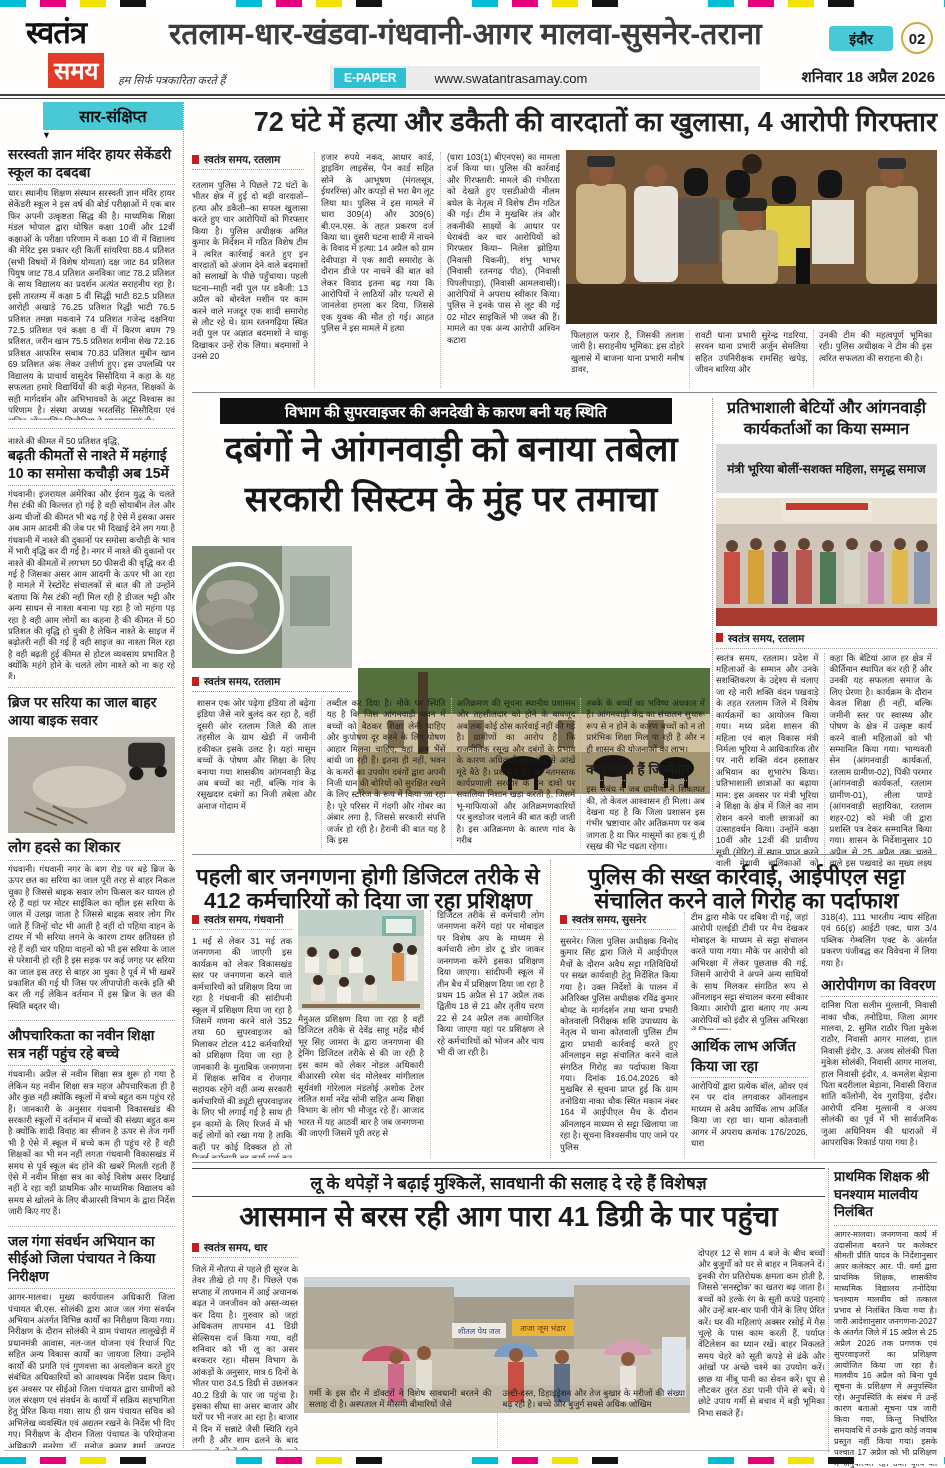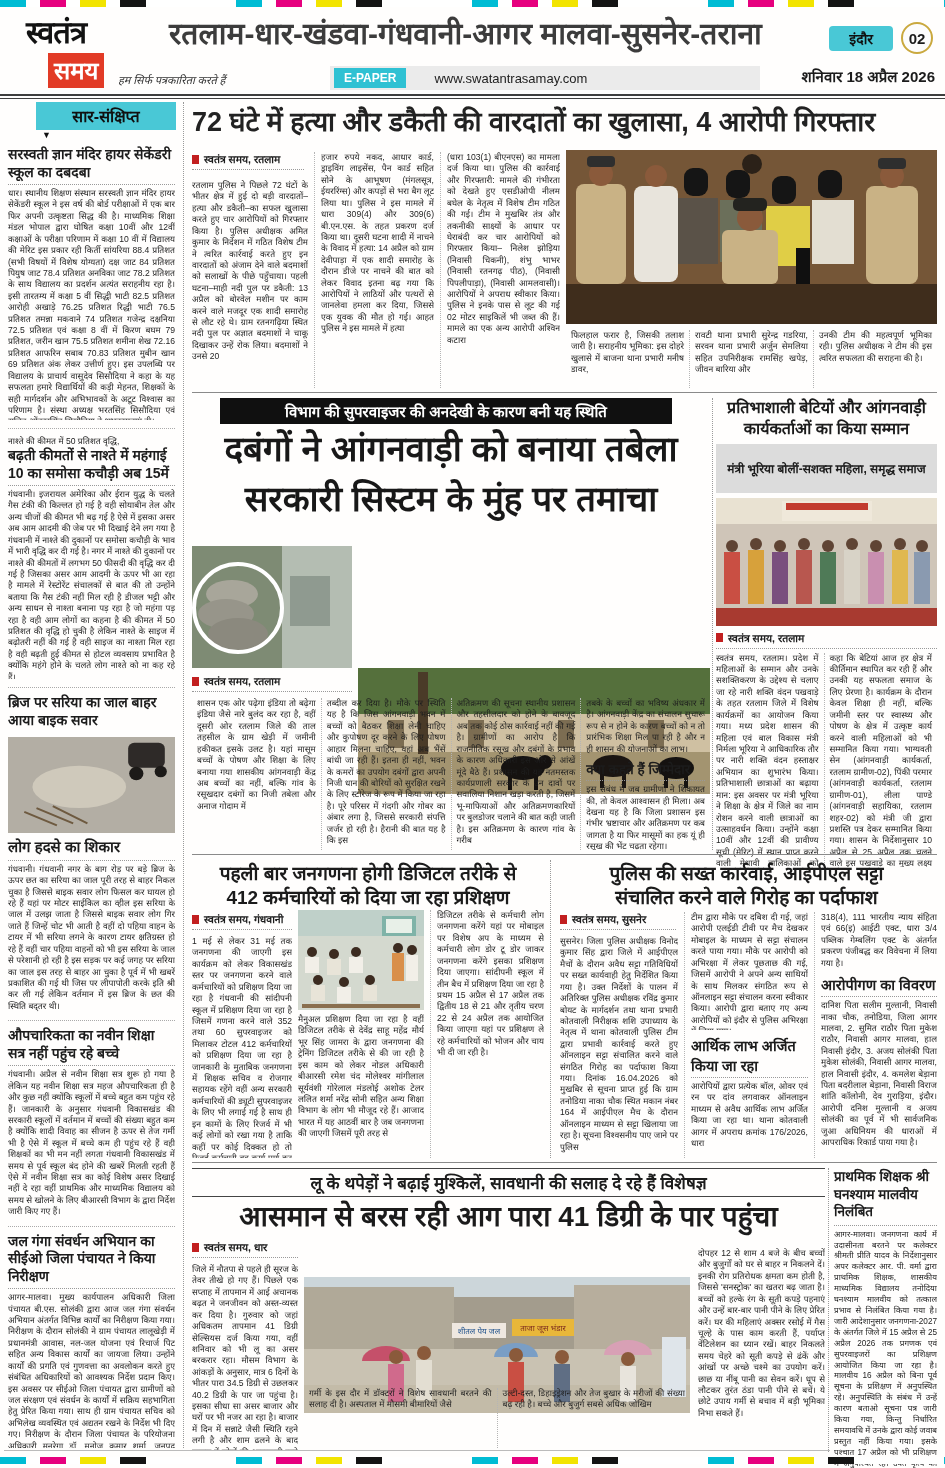--- a/index.html
+++ b/index.html
@@ -38,45 +38,45 @@
   .redsq { width:7px; height:9px; background:#c21f1f; flex:0 0 auto; }
   .vsep { border-left:1px dotted #b5b5b5; }
   .subhead { font-size:13.5px; font-weight:bold; margin:5px 0 3px; border-bottom:1px dotted #999; padding-bottom:2px; }
   .hrule { border-top:1px solid #8a8a8a; }
   .vrule { border-left:1px dotted #9a9a9a; }
   .photo { position:relative; overflow:hidden; background:#cabfa8; }
   .photo svg { display:block; width:100%; height:100%; }
 
   
   .sidebar { left:4px; top:102px; width:180px; height:1346px; border-right:1px dotted #9a9a9a; padding:0 8px 0 4px; overflow:hidden; }
-  .sec-badge { margin-left:28px; width:140px; background:#49c8d6; color:#101010; font-weight:bold; font-size:16px; text-align:center; padding:3px 0; }
+  .sec-badge { margin-left:35px; width:140px; background:#49c8d6; color:#101010; font-weight:bold; font-size:16px; text-align:center; padding:3px 0; }
   .sec-caret { margin-left:34px; font-size:9px; color:#111; }
   .sb-art { border-bottom:1px dotted #aaa; padding:6px 0 8px; }
   .sb-kicker { font-size:8.6px; color:#222; }
   .sb-h { font-size:14px; font-weight:bold; line-height:1.25; padding-bottom:3px; margin-bottom:3px; border-bottom:1px dotted #999; }
   .sb-photo { width:100%; height:96px; margin:5px 0; }
 
   
   .topstory { left:192px; top:102px; width:745px; height:288px; }
-  .ts-h { left:0; top:0; width:745px; text-align:left; font-size:27px; font-weight:bold; color:#222; white-space:nowrap; }
+  .ts-h { left:0; top:0; width:745px; text-align:right; font-size:27px; font-weight:bold; color:#222; white-space:nowrap; }
   .caps { display:flex; }
   .caps .c { flex:1; padding:0 5px; }
 
   
   .ang { left:192px; top:398px; width:518px; height:452px; }
   .kicker { left:28px; top:0; width:452px; background:#101010; color:#fff; font-weight:bold; font-size:15px; text-align:center; padding:3px 0; }
   .ang-h { width:518px; text-align:center; font-weight:bold; font-size:35px; color:#181818; white-space:nowrap; }
 
   
   .honor { left:716px; top:398px; width:221px; height:452px; }
   .honor-h { font-size:16px; font-weight:bold; text-align:center; line-height:1.3; }
   .strap { background:#dcdcdc; font-weight:bold; font-size:12px; text-align:center; padding:16px 2px; margin-top:4px; }
 
   
-  .midh { text-align:center; font-weight:bold; font-size:19px; white-space:nowrap; color:#1b1b1b; }
+  .midh { text-align:center; font-weight:bold; font-size:22px; white-space:nowrap; color:#1b1b1b; }
 
   
   .banner { border-top:1px solid #444; border-bottom:1px solid #444; font-weight:bold; font-size:17px; text-align:center; padding:2px 0; }
   .heat-h { text-align:center; font-weight:bold; font-size:28px; white-space:nowrap; color:#1b1b1b; }
 
   
   .teach-h { font-size:13.5px; font-weight:bold; line-height:1.3; border-bottom:1px dotted #999; padding-bottom:4px; margin-bottom:4px; }
 </style>
 </head>
 <body>

